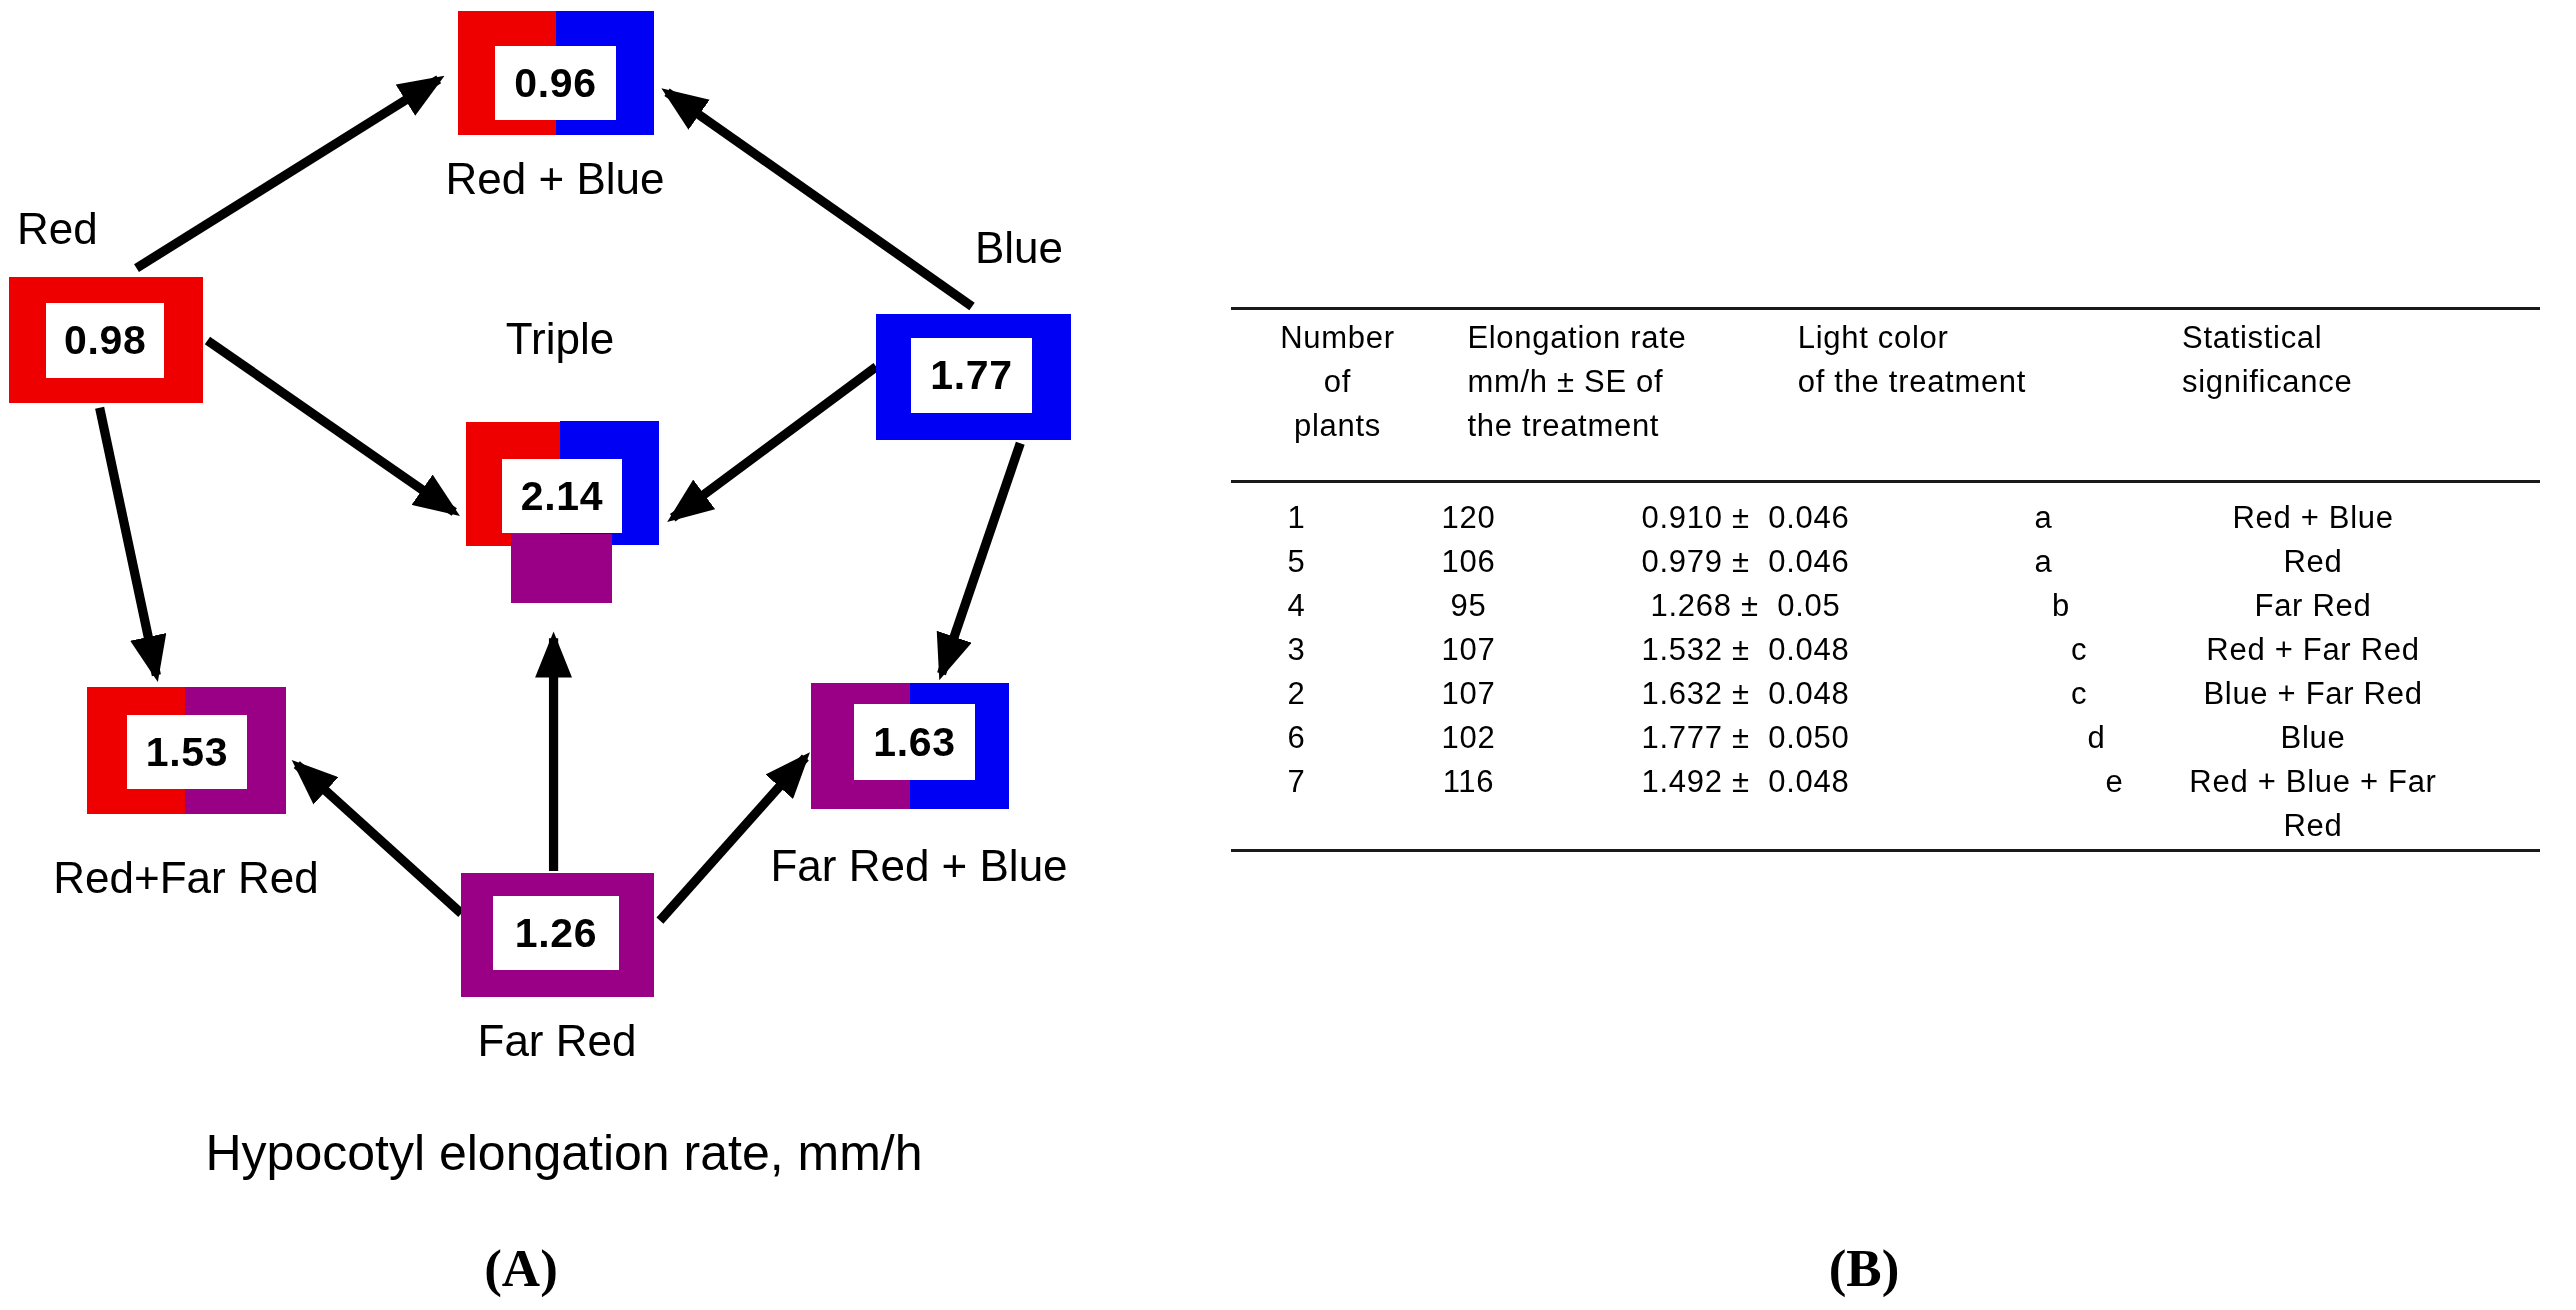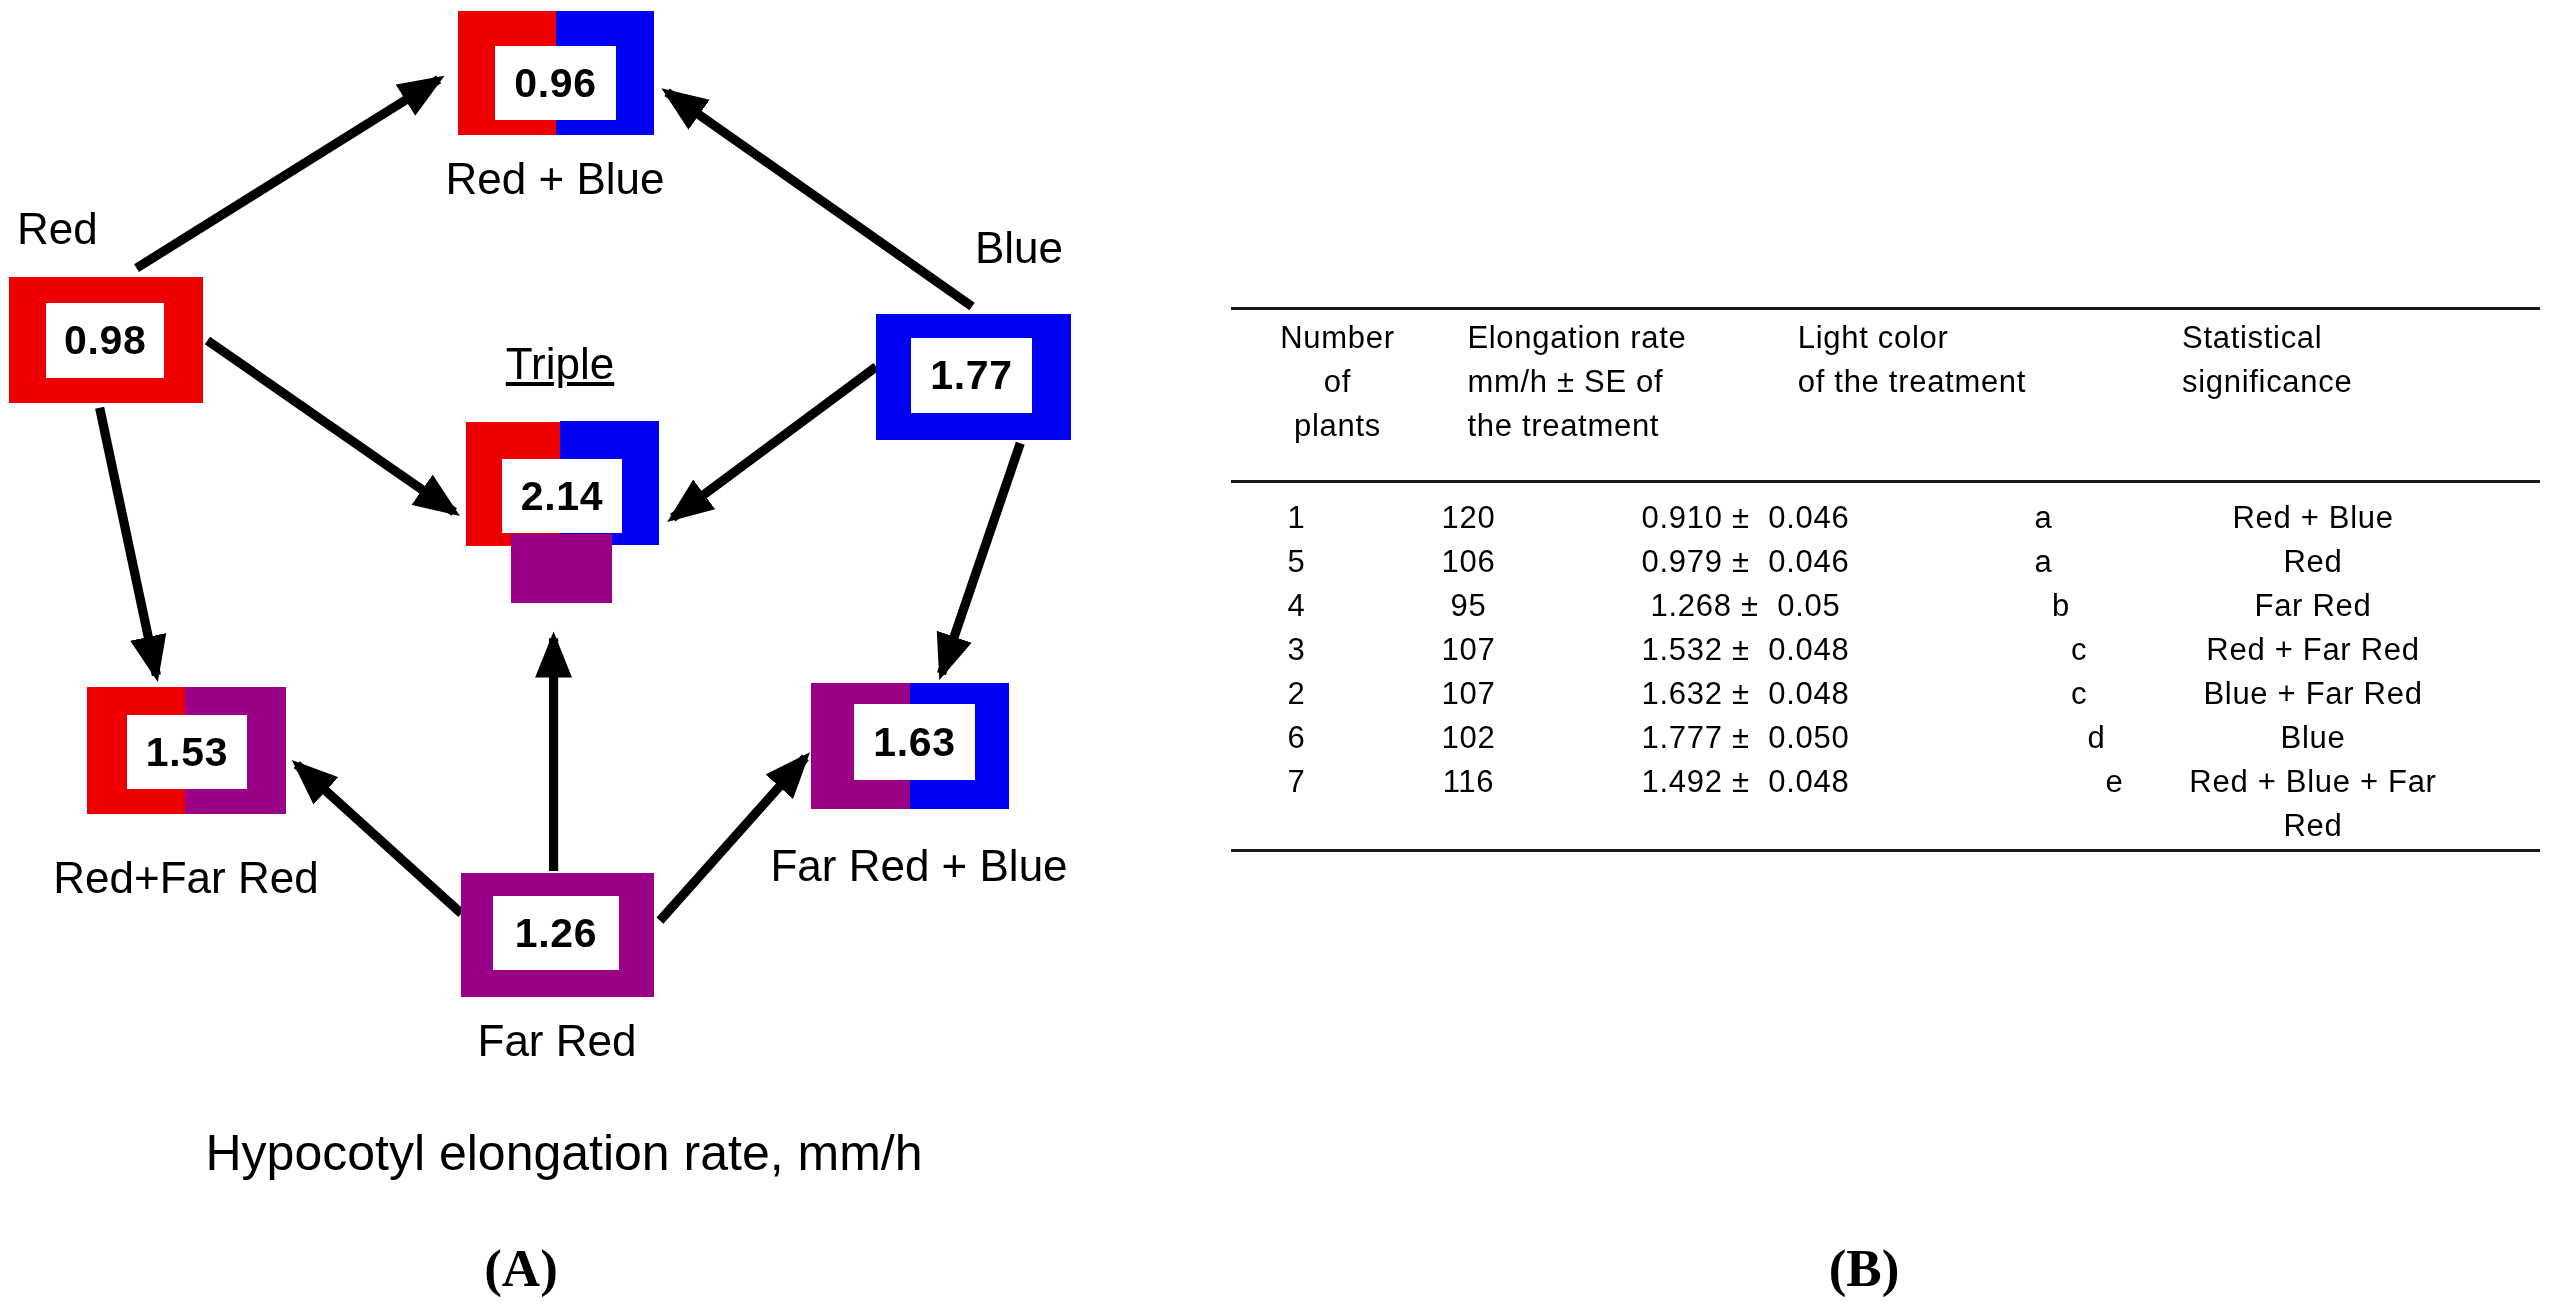--- a/index.html
+++ b/index.html
@@ -81,21 +81,21 @@
     <div class="part" style="left:98px;top:0;width:98px;height:124px;background:var(--blue);"></div>
     <div class="vbox" style="left:37px;top:35px;width:121px;height:74px;">0.96</div>
   </div>
   <div class="nlabel centered" style="left:555px;top:157px;">Red + Blue</div>
 
   <div class="nlabel centered" style="left:1019px;top:226px;">Blue</div>
   <div class="node" style="left:876px;top:314px;width:195px;height:126px;background:var(--blue);">
     <div class="vbox" style="left:35px;top:24px;width:121px;height:75px;">1.77</div>
   </div>
 
-  <div class="nlabel centered" style="left:560px;top:342px;text-decoration:underline;">Triple</div>
+  <div class="nlabel centered" style="left:560px;top:317px;">Triple</div>
   <div class="node" style="left:466px;top:421px;width:194px;height:182px;">
     <div class="part" style="left:0;top:1.4px;width:94px;height:124px;background:var(--red);"></div>
     <div class="part" style="left:94px;top:0;width:99px;height:124px;background:var(--blue);"></div>
     <div class="part" style="left:45px;top:113px;width:101px;height:69px;background:var(--purple);"></div>
     <div class="vbox" style="left:36px;top:38px;width:120px;height:74px;">2.14</div>
   </div>
 
   <div class="node" style="left:87px;top:687px;width:199px;height:127px;padding-left:39px;">
     <div class="part" style="left:0;top:0;width:98px;height:127px;background:var(--red);"></div>
     <div class="part" style="left:98px;top:0;width:101px;height:127px;background:var(--purple);"></div>

